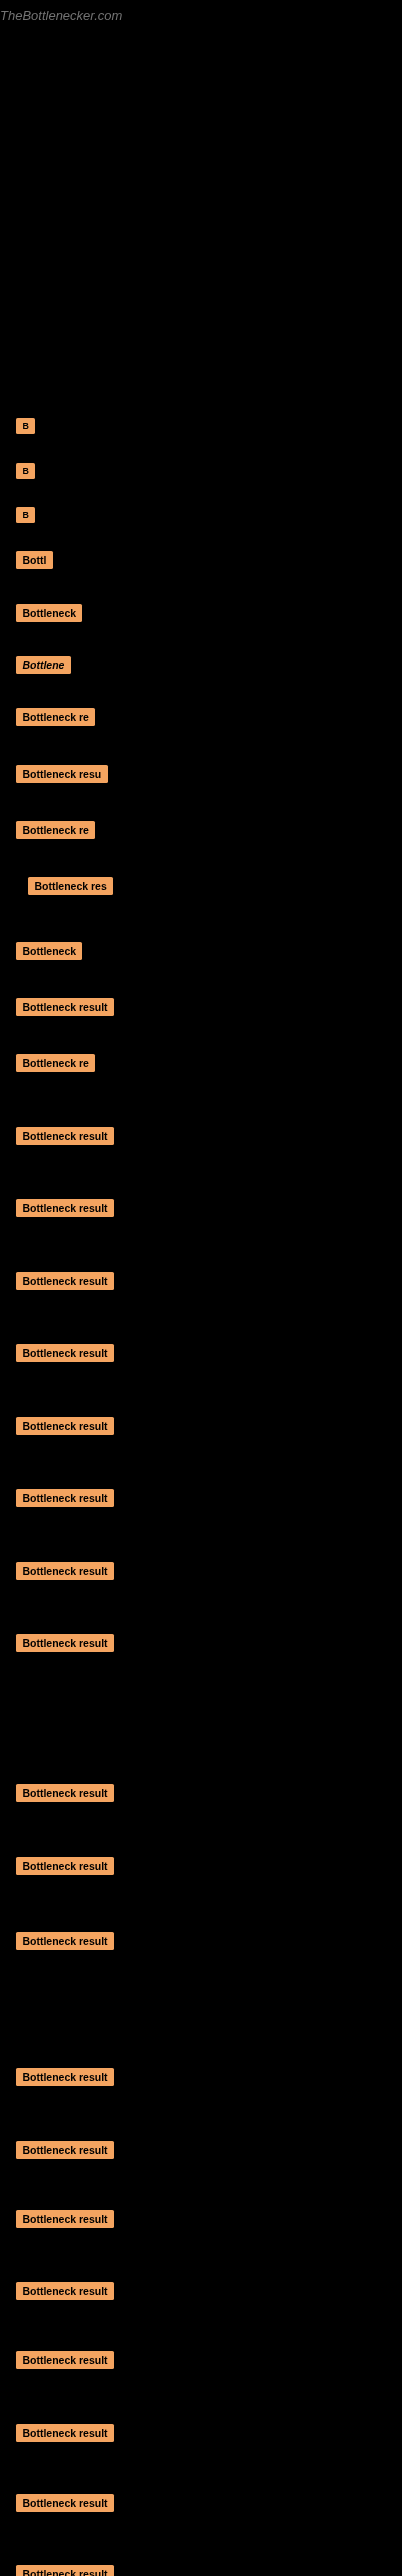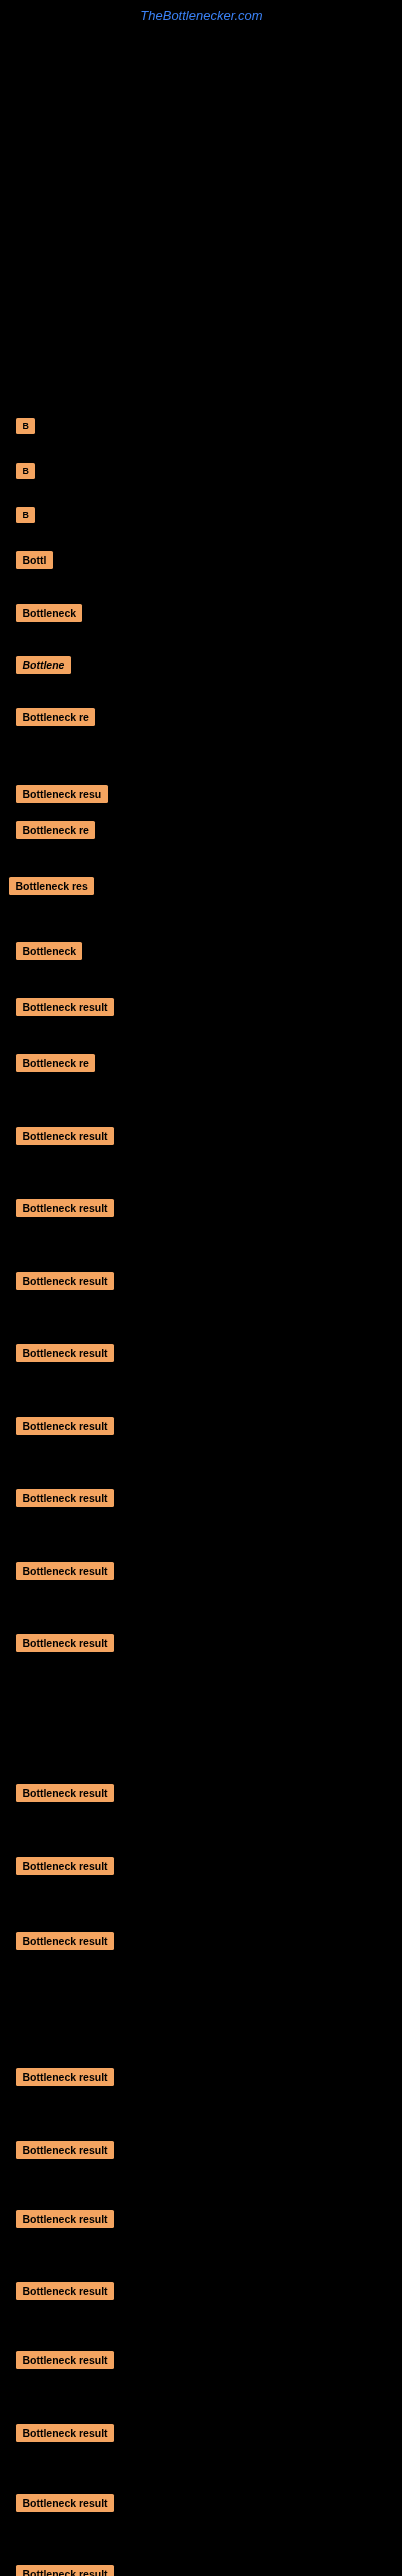--- a/index.html
+++ b/index.html
@@ -10,23 +10,22 @@
 
     body {
       background-color: #000000;
       width: 403px;
       min-height: 2576px;
       font-family: Arial, sans-serif;
       position: relative;
     }
 
     .site-title {
-      color: #3b82f6;
+      color: #737373;
       font-size: 13px;
-      text-align: center;
       padding: 8px 0 4px 0;
       font-style: italic;
     }
 
     .bottleneck-item {
       display: block;
       background-color: #f4a460;
       color: #000;
       font-size: 10.5px;
       font-weight: bold;
@@ -43,23 +42,23 @@
 <div class="site-title">TheBottlenecker.com</div>
 
 <div id="items-container" style="position: relative; width: 403px; height: 2576px;">
 <div class="bottleneck-item" style="position: absolute; top: 386px; left: 8px; max-width: 40px; font-size: 8.9px;">B</div>
     <div class="bottleneck-item" style="position: absolute; top: 431px; left: 8px; max-width: 40px; font-size: 8.9px;">B</div>
     <div class="bottleneck-item" style="position: absolute; top: 475px; left: 8px; max-width: 40px; font-size: 8.9px;">B</div>
     <div class="bottleneck-item" style="position: absolute; top: 519px; left: 8px; max-width: 64px; font-size: 10.5px;">Bottl</div>
     <div class="bottleneck-item" style="position: absolute; top: 572px; left: 8px; max-width: 105px; font-size: 10.5px;">Bottleneck</div>
     <div class="bottleneck-item" style="position: absolute; top: 624px; left: 8px; max-width: 97px; font-size: 10.5px; font-style: italic;">Bottlene</div>
     <div class="bottleneck-item" style="position: absolute; top: 676px; left: 8px; max-width: 121px; font-size: 10.5px;">Bottleneck re</div>
-    <div class="bottleneck-item" style="position: absolute; top: 753px; left: 8px; max-width: 141px; font-size: 10.5px;">Bottleneck resu</div>
+    <div class="bottleneck-item" style="position: absolute; top: 733px; left: 8px; max-width: 141px; font-size: 10.5px;">Bottleneck resu</div>
     <div class="bottleneck-item" style="position: absolute; top: 789px; left: 8px; max-width: 121px; font-size: 10.5px;">Bottleneck re</div>
-    <div class="bottleneck-item" style="position: absolute; top: 845px; left: 1px; max-width: 133px; font-size: 10.5px;">Bottleneck res</div>
+    <div class="bottleneck-item" style="position: absolute; top: 845px; left: 20px; max-width: 133px; font-size: 10.5px;">Bottleneck res</div>
     <div class="bottleneck-item" style="position: absolute; top: 910px; left: 8px; max-width: 105px; font-size: 10.5px;">Bottleneck</div>
     <div class="bottleneck-item" style="position: absolute; top: 966px; left: 8px; max-width: 157px; font-size: 10.5px;">Bottleneck result</div>
     <div class="bottleneck-item" style="position: absolute; top: 1022px; left: 8px; max-width: 121px; font-size: 10.5px;">Bottleneck re</div>
     <div class="bottleneck-item" style="position: absolute; top: 1095px; left: 8px; max-width: 157px; font-size: 10.5px;">Bottleneck result</div>
     <div class="bottleneck-item" style="position: absolute; top: 1167px; left: 8px; max-width: 157px; font-size: 10.5px;">Bottleneck result</div>
     <div class="bottleneck-item" style="position: absolute; top: 1240px; left: 8px; max-width: 157px; font-size: 10.5px;">Bottleneck result</div>
     <div class="bottleneck-item" style="position: absolute; top: 1312px; left: 8px; max-width: 157px; font-size: 10.5px;">Bottleneck result</div>
     <div class="bottleneck-item" style="position: absolute; top: 1385px; left: 8px; max-width: 157px; font-size: 10.5px;">Bottleneck result</div>
     <div class="bottleneck-item" style="position: absolute; top: 1457px; left: 8px; max-width: 157px; font-size: 10.5px;">Bottleneck result</div>
     <div class="bottleneck-item" style="position: absolute; top: 1530px; left: 8px; max-width: 157px; font-size: 10.5px;">Bottleneck result</div>

